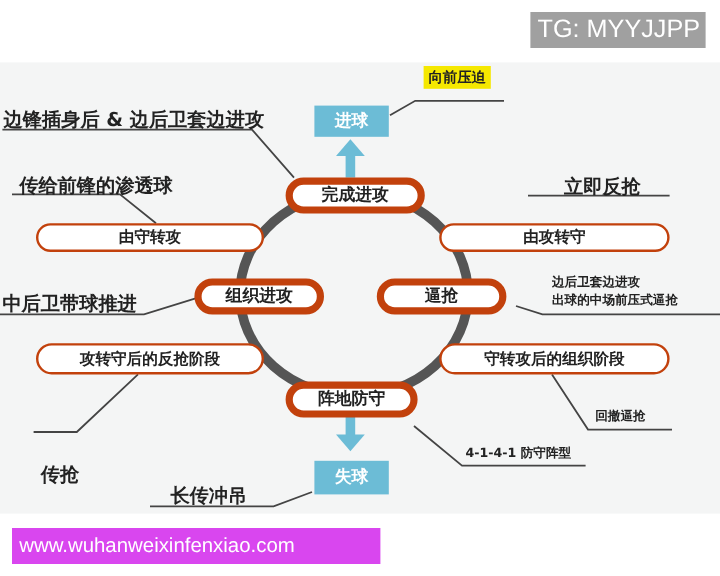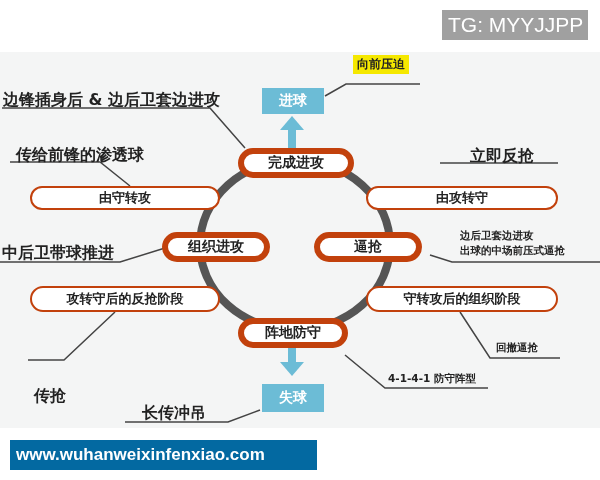--- a/index.html
+++ b/index.html
@@ -1,19 +1,19 @@
 <!DOCTYPE html>
 <html><head>
 <meta charset="utf-8">
 <style>
   html,body{margin:0;padding:0;}
   body{width:600px;height:480px;position:relative;background:#ffffff;overflow:hidden;font-family:"DejaVu Sans",sans-serif;}
   .canvas{position:absolute;left:0;top:52px;width:600px;height:376px;background:#f4f5f5;}
   .wm-top{position:absolute;left:442px;top:10px;width:146px;height:30px;background:#a0a0a0;color:#ffffff;font-family:"Liberation Sans",sans-serif;font-size:21px;line-height:30px;padding-left:6px;box-sizing:border-box;}
-  .wm-bottom{position:absolute;left:10px;top:440px;width:307px;height:30px;background:#0369a1;color:#ffffff;font-family:"Liberation Sans",sans-serif;font-size:17px;line-height:30px;padding-left:6px;box-sizing:border-box;font-weight:bold;}
+  .wm-bottom{position:absolute;left:10px;top:440px;width:307px;height:30px;background:#d946ef;color:#ffffff;font-family:"Liberation Sans",sans-serif;font-size:17px;line-height:30px;padding-left:6px;box-sizing:border-box;}
   svg{position:absolute;left:0;top:0;}
   .pill{position:absolute;background:#ffffff;border:6px solid #c2410c;border-radius:20px;box-sizing:border-box;display:flex;align-items:center;justify-content:center;font-weight:bold;color:#222;font-size:14px;}
   .pill.long{border-width:2px;font-size:13px;}
   .bluebox{position:absolute;background:#6cbcd6;color:#ffffff;font-weight:bold;font-size:14px;display:flex;align-items:center;justify-content:center;}
   .label{position:absolute;font-weight:bold;color:#222;font-size:16px;white-space:nowrap;}
   .label.small{font-size:10.5px;line-height:15px;}
   .yellow{position:absolute;background:#f5e800;color:#222;font-weight:bold;font-size:12px;padding:1px 4px;}
 </style>
 </head>
 <body>

